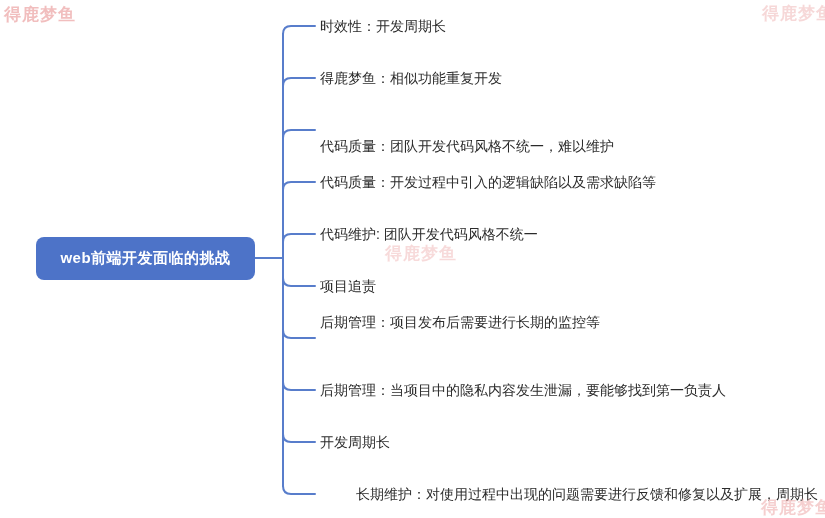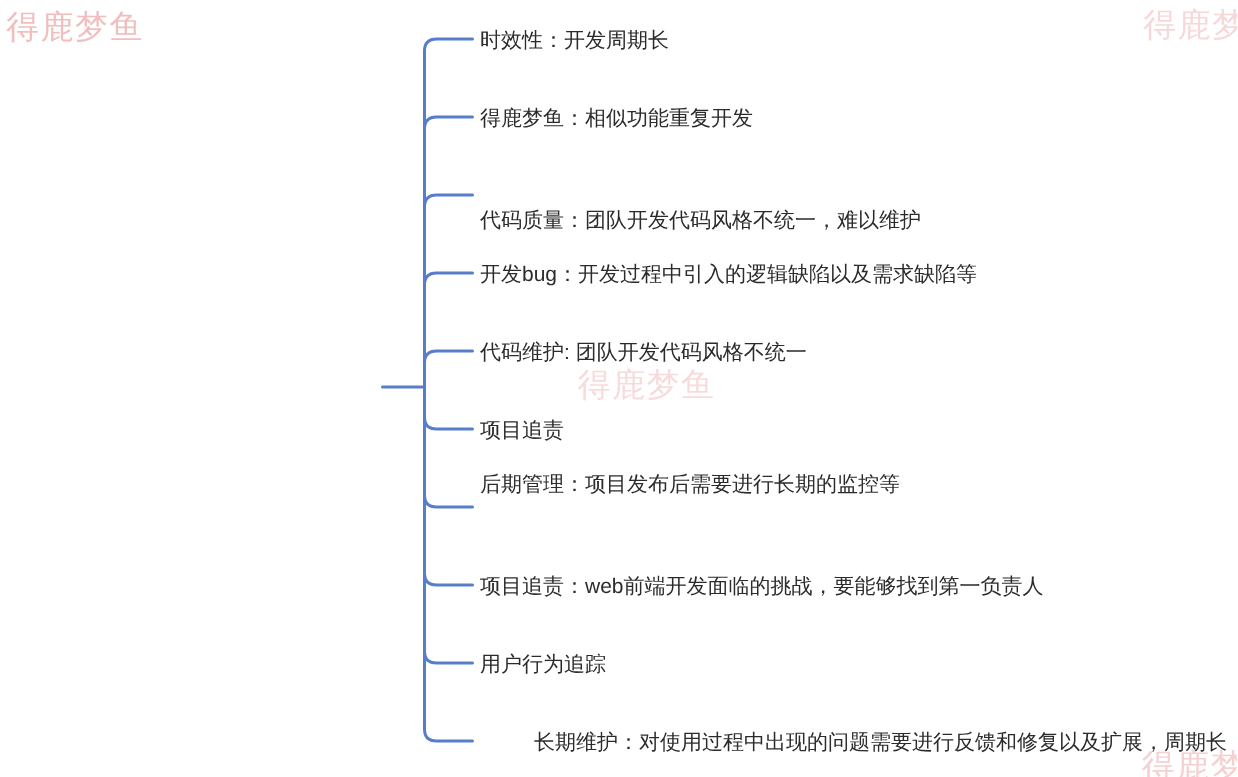--- a/index.html
+++ b/index.html
@@ -34,22 +34,22 @@
     position:absolute;
     left:320px;
     height:20px;line-height:20px;
     font-size:14px;
     color:#2B2B2B;
     white-space:nowrap;
     cursor:default;
   }
   .watermark{
     position:absolute;
-    font-size:22px;
-    font-weight:normal;
+    font-size:17px;
+    font-weight:bold;
     letter-spacing:1px;
     white-space:nowrap;
     pointer-events:none;
     color:#EDA9A9;
   }
   .wm-tl{left:4px;top:3px;opacity:0.75;}
   .wm-tr{left:762px;top:2px;opacity:0.45;}
   .wm-mid{left:385px;top:242px;opacity:0.42;}
   .wm-br{left:761px;top:496px;opacity:0.55;}
 </style>
@@ -68,31 +68,34 @@
         <path d="M283,138 Q283,130 291,130 H315"></path>
         <path d="M283,190 Q283,182 291,182 H315"></path>
         <path d="M283,242 Q283,234 291,234 H315"></path>
         <path d="M283,278 Q283,286 291,286 H315"></path>
         <path d="M283,330 Q283,338 291,338 H315"></path>
         <path d="M283,382 Q283,390 291,390 H315"></path>
         <path d="M283,434 Q283,442 291,442 H315"></path>
       </g>
   </svg>
 
+  <div class="root-node">
+    <span>web前端开发面临的挑战</span>
+  </div>
 
   <div id="branches">
       <div class="branch-label" style="top: 16px; text-align: center;">时效性：开发周期长</div>
       <div class="branch-label" style="top: 68px;">得鹿梦鱼：相似功能重复开发</div>
       <div class="branch-label" style="top: 136px;">代码质量：团队开发代码风格不统一，难以维护</div>
-      <div class="branch-label" style="top: 172px;">开发bug：开发过程中引入的逻辑缺陷以及需求缺陷等</div>
+      <div class="branch-label" style="top: 172px;">代码质量：开发过程中引入的逻辑缺陷以及需求缺陷等</div>
       <div class="branch-label" style="top: 224px;">代码维护: 团队开发代码风格不统一</div>
       <div class="branch-label" style="top: 276px;">项目追责</div>
       <div class="branch-label" style="top: 312px;">后期管理：项目发布后需要进行长期的监控等</div>
-      <div class="branch-label" style="top: 380px;">项目追责：web前端开发面临的挑战，要能够找到第一负责人</div>
-      <div class="branch-label" style="top: 432px;">用户行为追踪</div>
+      <div class="branch-label" style="top: 380px;">后期管理：当项目中的隐私内容发生泄漏，要能够找到第一负责人</div>
+      <div class="branch-label" style="top: 432px;">开发周期长</div>
       <div class="branch-label" style="top: 484px; margin-left: 36px;">长期维护：对使用过程中出现的问题需要进行反馈和修复以及扩展，周期长</div>
     </div>
 
   <span class="watermark wm-tl">得鹿梦鱼</span>
   <span class="watermark wm-tr">得鹿梦鱼</span>
   <span class="watermark wm-mid">得鹿梦鱼</span>
   <span class="watermark wm-br">得鹿梦鱼</span>
 </div>
 
 </body></html>

